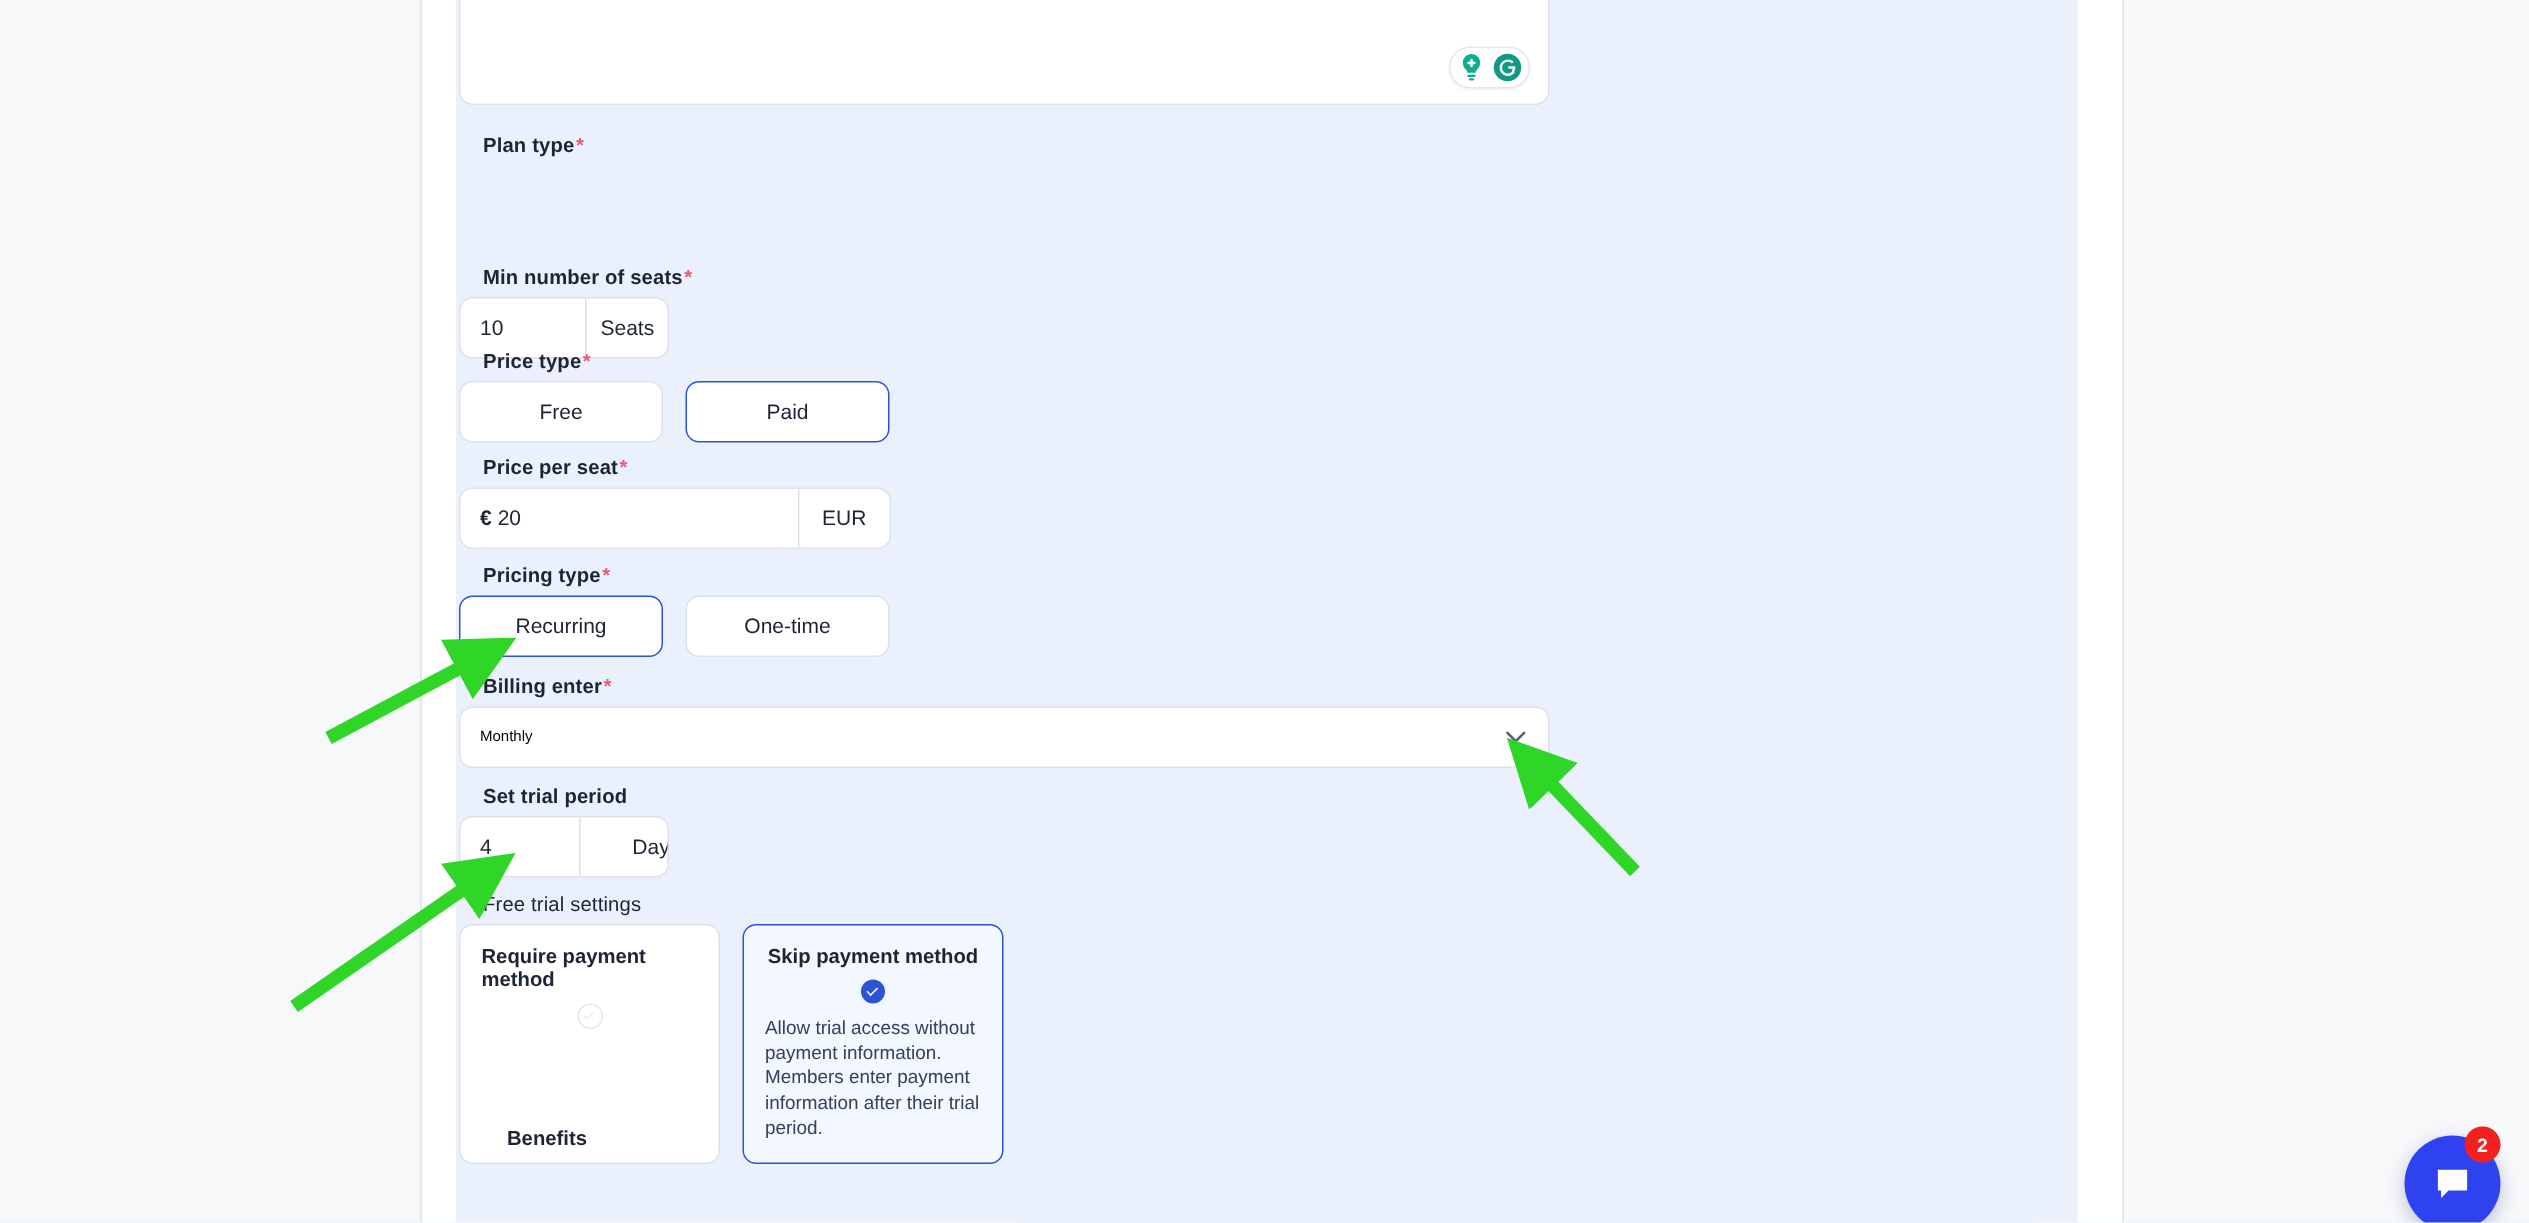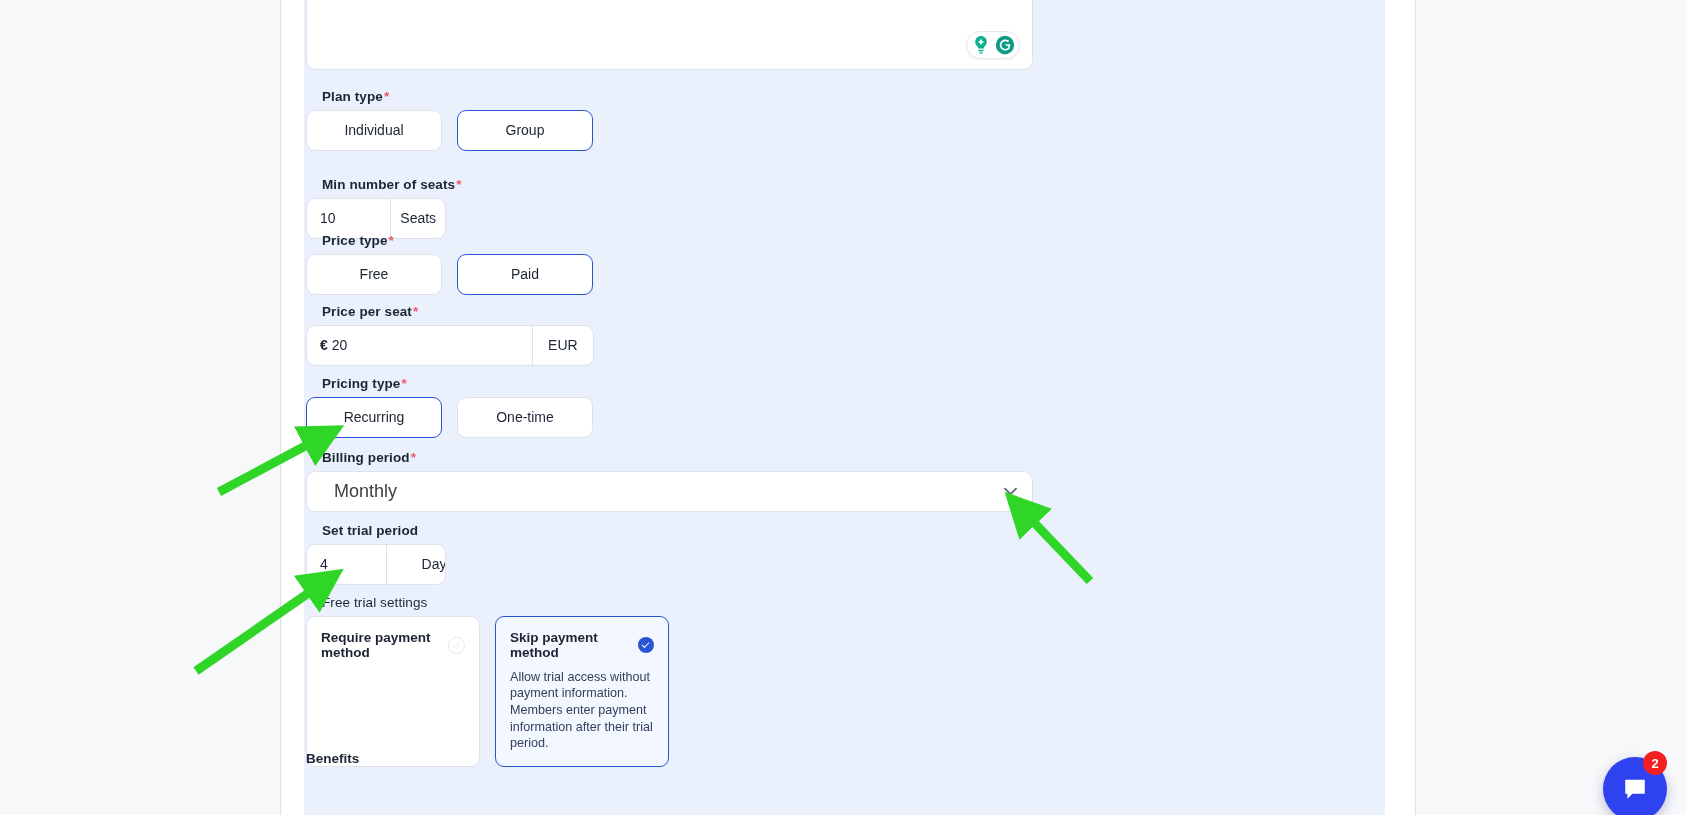--- a/index.html
+++ b/index.html
@@ -86,35 +86,36 @@
     font-size:14px;font-weight:400;color:#1d2433;box-sizing:border-box;
   }
   .euro{font-weight:700;margin-right:4px;}
 
   
   .select-box{
     width:727px;height:41px;border-radius:9px;background:#ffffff;
     border:1px solid #dde1e8;box-sizing:border-box;
     display:flex;align-items:center;position:relative;cursor:pointer;
   }
-  .select-box .sval{padding-left:27px;font-size:18px;color:#404040;}
+  .select-box .sval{padding-left:13px;font-size:10px;color:#000000;}
   .chev{position:absolute;right:12px;top:50%;transform:translateY(-50%);
         width:19px;height:19px;}
 
   
   .cards{display:flex;gap:15px;}
   .tcard{
     width:174px;min-height:122px;border-radius:9px;background:#ffffff;
     border:1px solid #dde1e8;box-sizing:border-box;padding:13px 14px 14px 14px;
     position:relative;cursor:pointer;
   }
   .tcard.selected{border:1.4px solid #2a54d4;background:#f3f7ff;}
   .tcard-head{
     display:flex;align-items:center;justify-content:space-between;gap:8px;
     margin-bottom:8px;
+    flex-direction:column;
   }
   .tcard-title{font-size:13.5px;font-weight:700;color:#1d2433;line-height:1.15;}
   .radio-off{
     width:15px;height:15px;border-radius:50%;flex:0 0 auto;
     border:1.3px solid #e2e6ec;background:#fff;position:relative;
   }
   .radio-off::after{
     content:"";position:absolute;left:3.4px;top:4.6px;width:6px;height:3px;
     border-left:1.3px solid #eceff3;border-bottom:1.3px solid #eceff3;
     transform:rotate(-45deg);
@@ -126,21 +127,21 @@
   .radio-on::after{
     content:"";position:absolute;left:4px;top:5.2px;width:6.4px;height:3.2px;
     border-left:1.7px solid #ffffff;border-bottom:1.7px solid #ffffff;
     transform:rotate(-45deg);
   }
   .tcard-desc{font-size:12.6px;color:#33415c;line-height:1.33;}
 
   .benefits-peek{
     position:absolute;left:2px;top:751px;
     font-size:13.5px;font-weight:700;color:#1d2433;
-    height:14px;overflow:hidden;
+    height:14px;overflow:hidden;padding-left:32px;
   }
 
   
   .arrows{position:absolute;inset:0;pointer-events:none;}
 
   
   .chat-fab{
     position:absolute;left:1603px;top:757px;width:64px;height:64px;
     border-radius:50%;background:#2f42f0;cursor:pointer;
     box-shadow:0 4px 12px rgba(30,40,120,.28);
@@ -177,28 +178,20 @@
         </svg>
         <svg class="gm-ico" viewBox="0 0 24 24">
           <circle cx="12" cy="12" r="10" fill="#0d9b84"></circle>
           <path fill="#ffffff" d="M12.3 6.1c-3.3 0-6 2.7-6 6s2.7 6 6 6c2 0 3.8-1 4.9-2.5l-1.5-1.1c-.8 1.1-2 1.8-3.4 1.8-2.3 0-4.2-1.9-4.2-4.2S10 7.9 12.3 7.9c1.1 0 2.1.4 2.9 1.1l1.3-1.3c-1.1-1-2.6-1.6-4.2-1.6zm.3 5v1.8h3.2c-.1.5-.3 1-.6 1.4l1.5 1.1c.6-.9 1-2 1-3.2 0-.4 0-.7-.1-1.1h-5z"></path>
         </svg>
       </div>
     </div>
 
     <div class="field" style="top:90px;">
       <span class="flabel"><span>Plan type</span><span class="req">*</span></span>
-      <div class="choice-row">
-        <div class="choice">
-          <span>Individual</span>
-          </div>
-        <div class="choice selected">
-          <span>Group</span>
-          </div>
-      </div>
     </div>
 
     <div class="field" style="top:178px;">
       <span class="flabel"><span>Min number of seats</span><span class="req">*</span></span>
       <div class="combo" style="width:140px;">
         <div class="val" style="width:84px;">10</div>
         <div class="sfx" style="width:55px;">Seats</div>
       </div>
     </div>
 
@@ -231,21 +224,21 @@
         <div class="choice selected">
           <span>Recurring</span>
           </div>
         <div class="choice">
           <span>One-time</span>
           </div>
       </div>
     </div>
 
     <div class="field" style="top:451px;">
-      <span class="flabel"><span>Billing period</span><span class="req">*</span></span>
+      <span class="flabel"><span>Billing enter</span><span class="req">*</span></span>
       <div class="select-box">
         <span class="sval">Monthly</span>
         <svg class="chev" viewBox="0 0 24 24" fill="none">
           <path d="M5 9l7 7 7-7" stroke="#5b6472" stroke-width="2.2" stroke-linecap="round" stroke-linejoin="round"></path>
         </svg>
       </div>
     </div>
 
     <div class="field" style="top:524px;">
       <span class="flabel">Set trial period</span>

